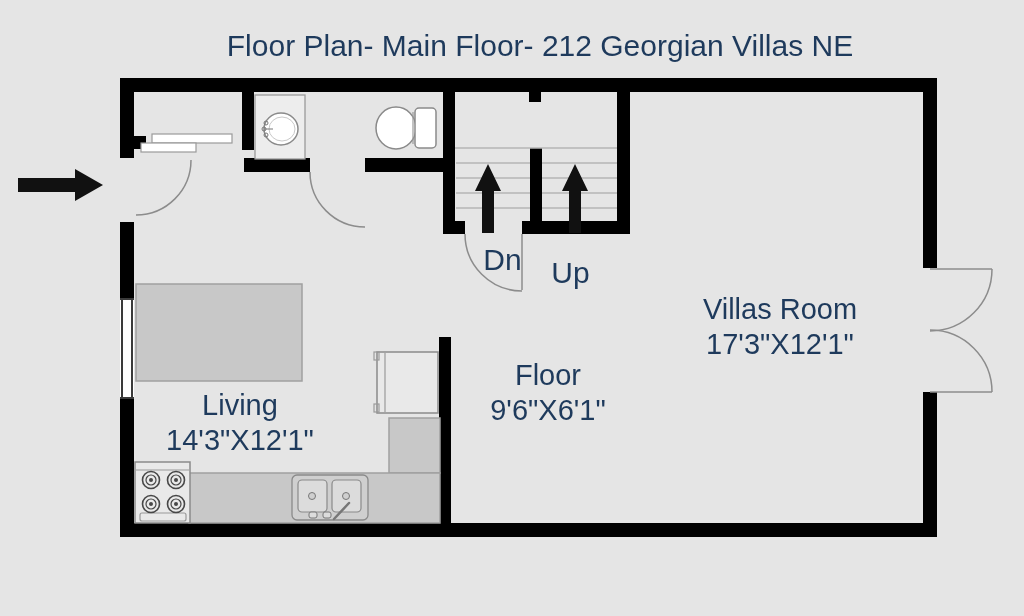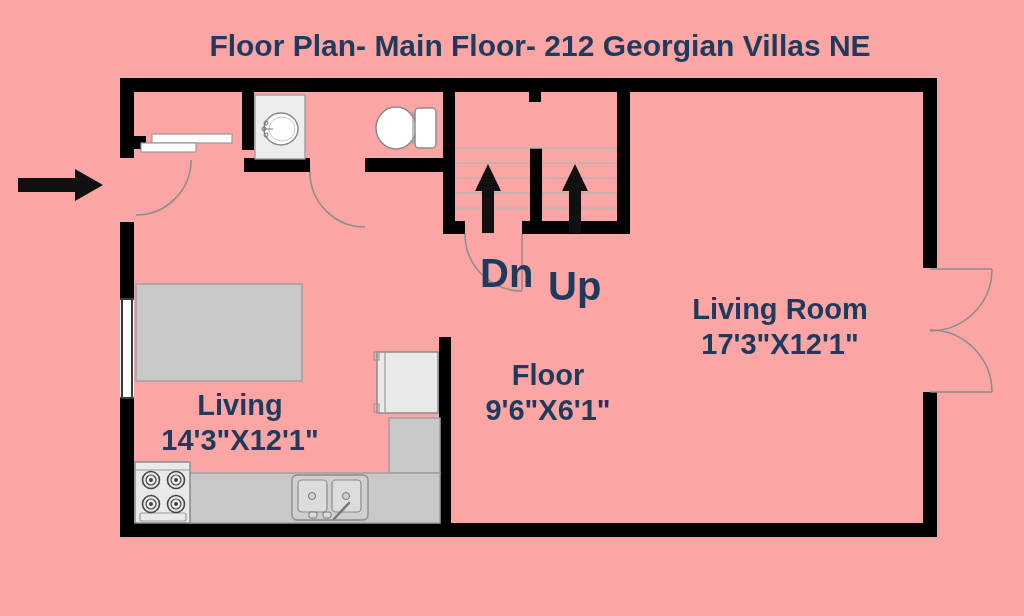--- a/index.html
+++ b/index.html
@@ -8,41 +8,41 @@
     --counter-fill:#c8c8c8;
     --counter-edge:#a0a0a0;
     --fixture-fill:#ffffff;
     --fixture-edge:#8a8a8a;
     --appliance-fill:#e9e9e9;
     --door-arc:#8c8c8c;
     --step-line:#b5b5b5;
   }
   html,body{margin:0;padding:0;background:#ffffff;}
   .stage{
-    position:relative;width:1024px;height:616px;background:#fca5a5;
-    font-family:"Liberation Sans","DejaVu Sans",sans-serif;overflow:hidden;font-weight:bold;
+    position:relative;width:1024px;height:616px;background:#e5e5e5;
+    font-family:"Liberation Sans","DejaVu Sans",sans-serif;overflow:hidden;
   }
   .plan-svg{position:absolute;left:0;top:0;}
   .wall{fill:var(--wall);}
   .counter{fill:var(--counter-fill);stroke:var(--counter-edge);stroke-width:1.5;}
   .appliance{fill:var(--appliance-fill);stroke:var(--fixture-edge);stroke-width:1.5;}
   .fixture{fill:var(--fixture-fill);stroke:var(--fixture-edge);stroke-width:1.5;}
   .door-arc{fill:none;stroke:var(--door-arc);stroke-width:1.5;}
   .door-leaf{fill:#ffffff;stroke:#9a9a9a;stroke-width:1.2;}
   .leaf-line{stroke:var(--door-arc);stroke-width:1.5;}
   .step{stroke:var(--step-line);stroke-width:1.5;}
   .arrow{fill:#111111;}
   .burner-outer{fill:none;stroke:#474747;stroke-width:1.6;}
   .burner-mid{fill:none;stroke:#474747;stroke-width:1.2;}
   .burner-dot{fill:#474747;}
   .thin{fill:none;stroke:#9a9a9a;stroke-width:1.2;}
   .label{position:absolute;color:var(--label-text);text-align:center;white-space:nowrap;}
   .title{top:29px;left:28px;width:1024px;font-size:30px;}
   .room{font-size:29px;line-height:35px;}
-  .stair-label{font-size:40px;margin-top:8px;}
+  .stair-label{font-size:30px;}
   .living{left:655px;top:292px;width:250px;}
   .dining{left:448px;top:358px;width:200px;}
   .kitchen{left:140px;top:388px;width:200px;}
   .dn{left:480px;top:243px;width:45px;}
   .up{left:548px;top:256px;width:45px;}
 </style>
 </head>
 <body>
 
 <div class="stage">
@@ -174,21 +174,21 @@
     <g>
       <ellipse class="fixture" cx="396" cy="128" rx="20" ry="21"></ellipse>
       <line x1="413" y1="112" x2="413" y2="144" stroke="#9a9a9a" stroke-width="1.2"></line>
       <rect class="fixture" x="415" y="108" width="21" height="40" rx="4"></rect>
     </g>
   </svg>
 
   <div class="label title">Floor Plan- Main Floor- 212 Georgian Villas NE</div>
 
   <div class="label room living">
-    <div>Living Room</div>
+    <div>Villas Room</div>
     <div>17'3"X12'1"</div>
   </div>
 
   <div class="label room dining">
     <div>Floor</div>
     <div>9'6"X6'1"</div>
   </div>
 
   <div class="label room kitchen">
     <div>Living</div>

